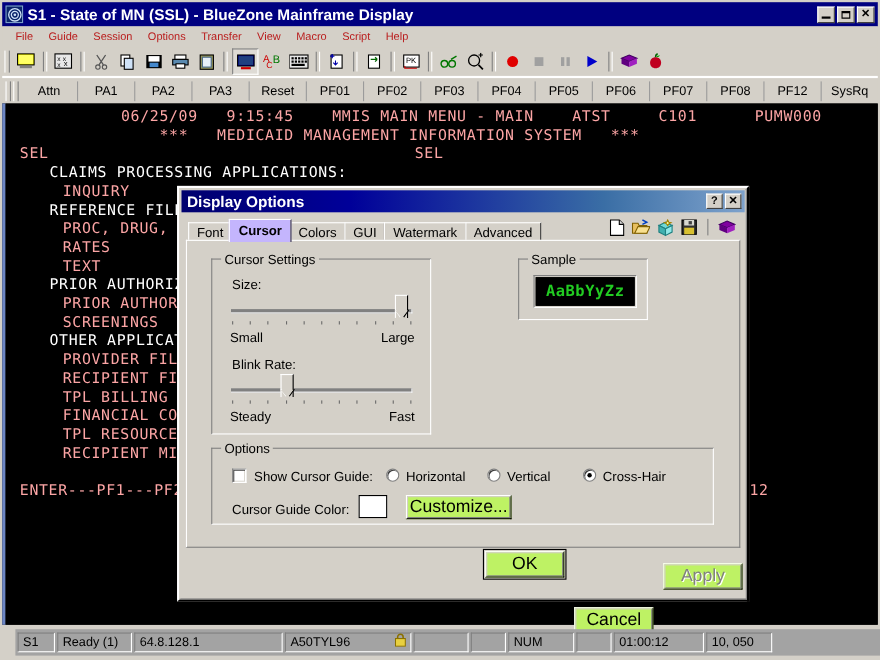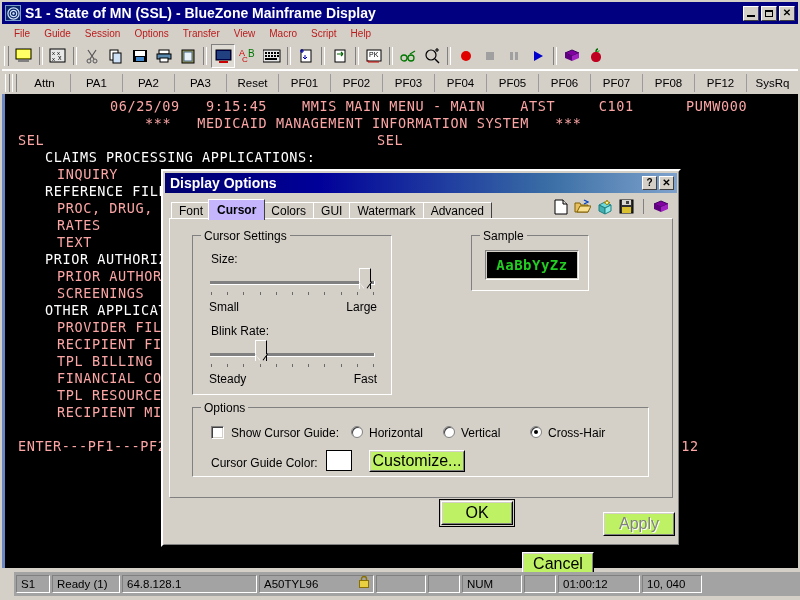--- a/index.html
+++ b/index.html
@@ -661,15 +661,15 @@
             <path d="M2.5 6 L2.5 4 A2.5 2.5 0 0 1 7.5 4 L7.5 6" fill="none" stroke="#8a7000" stroke-width="1.4"></path>
             <rect x="0.5" y="5.5" width="9" height="7" fill="#e8d040" stroke="#8a7000"></rect>
           </svg>
       </span>
     </div>
     <div class="sb" style="width:50px;"></div>
     <div class="sb" style="width:32px;"></div>
     <div class="sb" style="width:60px;text-align:center;">NUM</div>
     <div class="sb" style="width:32px;"></div>
     <div class="sb" style="width:82px;">01:00:12</div>
-    <div class="sb" style="width:60px;">10, 040</div>
+    <div class="sb" style="width:60px;">10, 050</div>
   </div>
 </div>
 
 </body></html>

